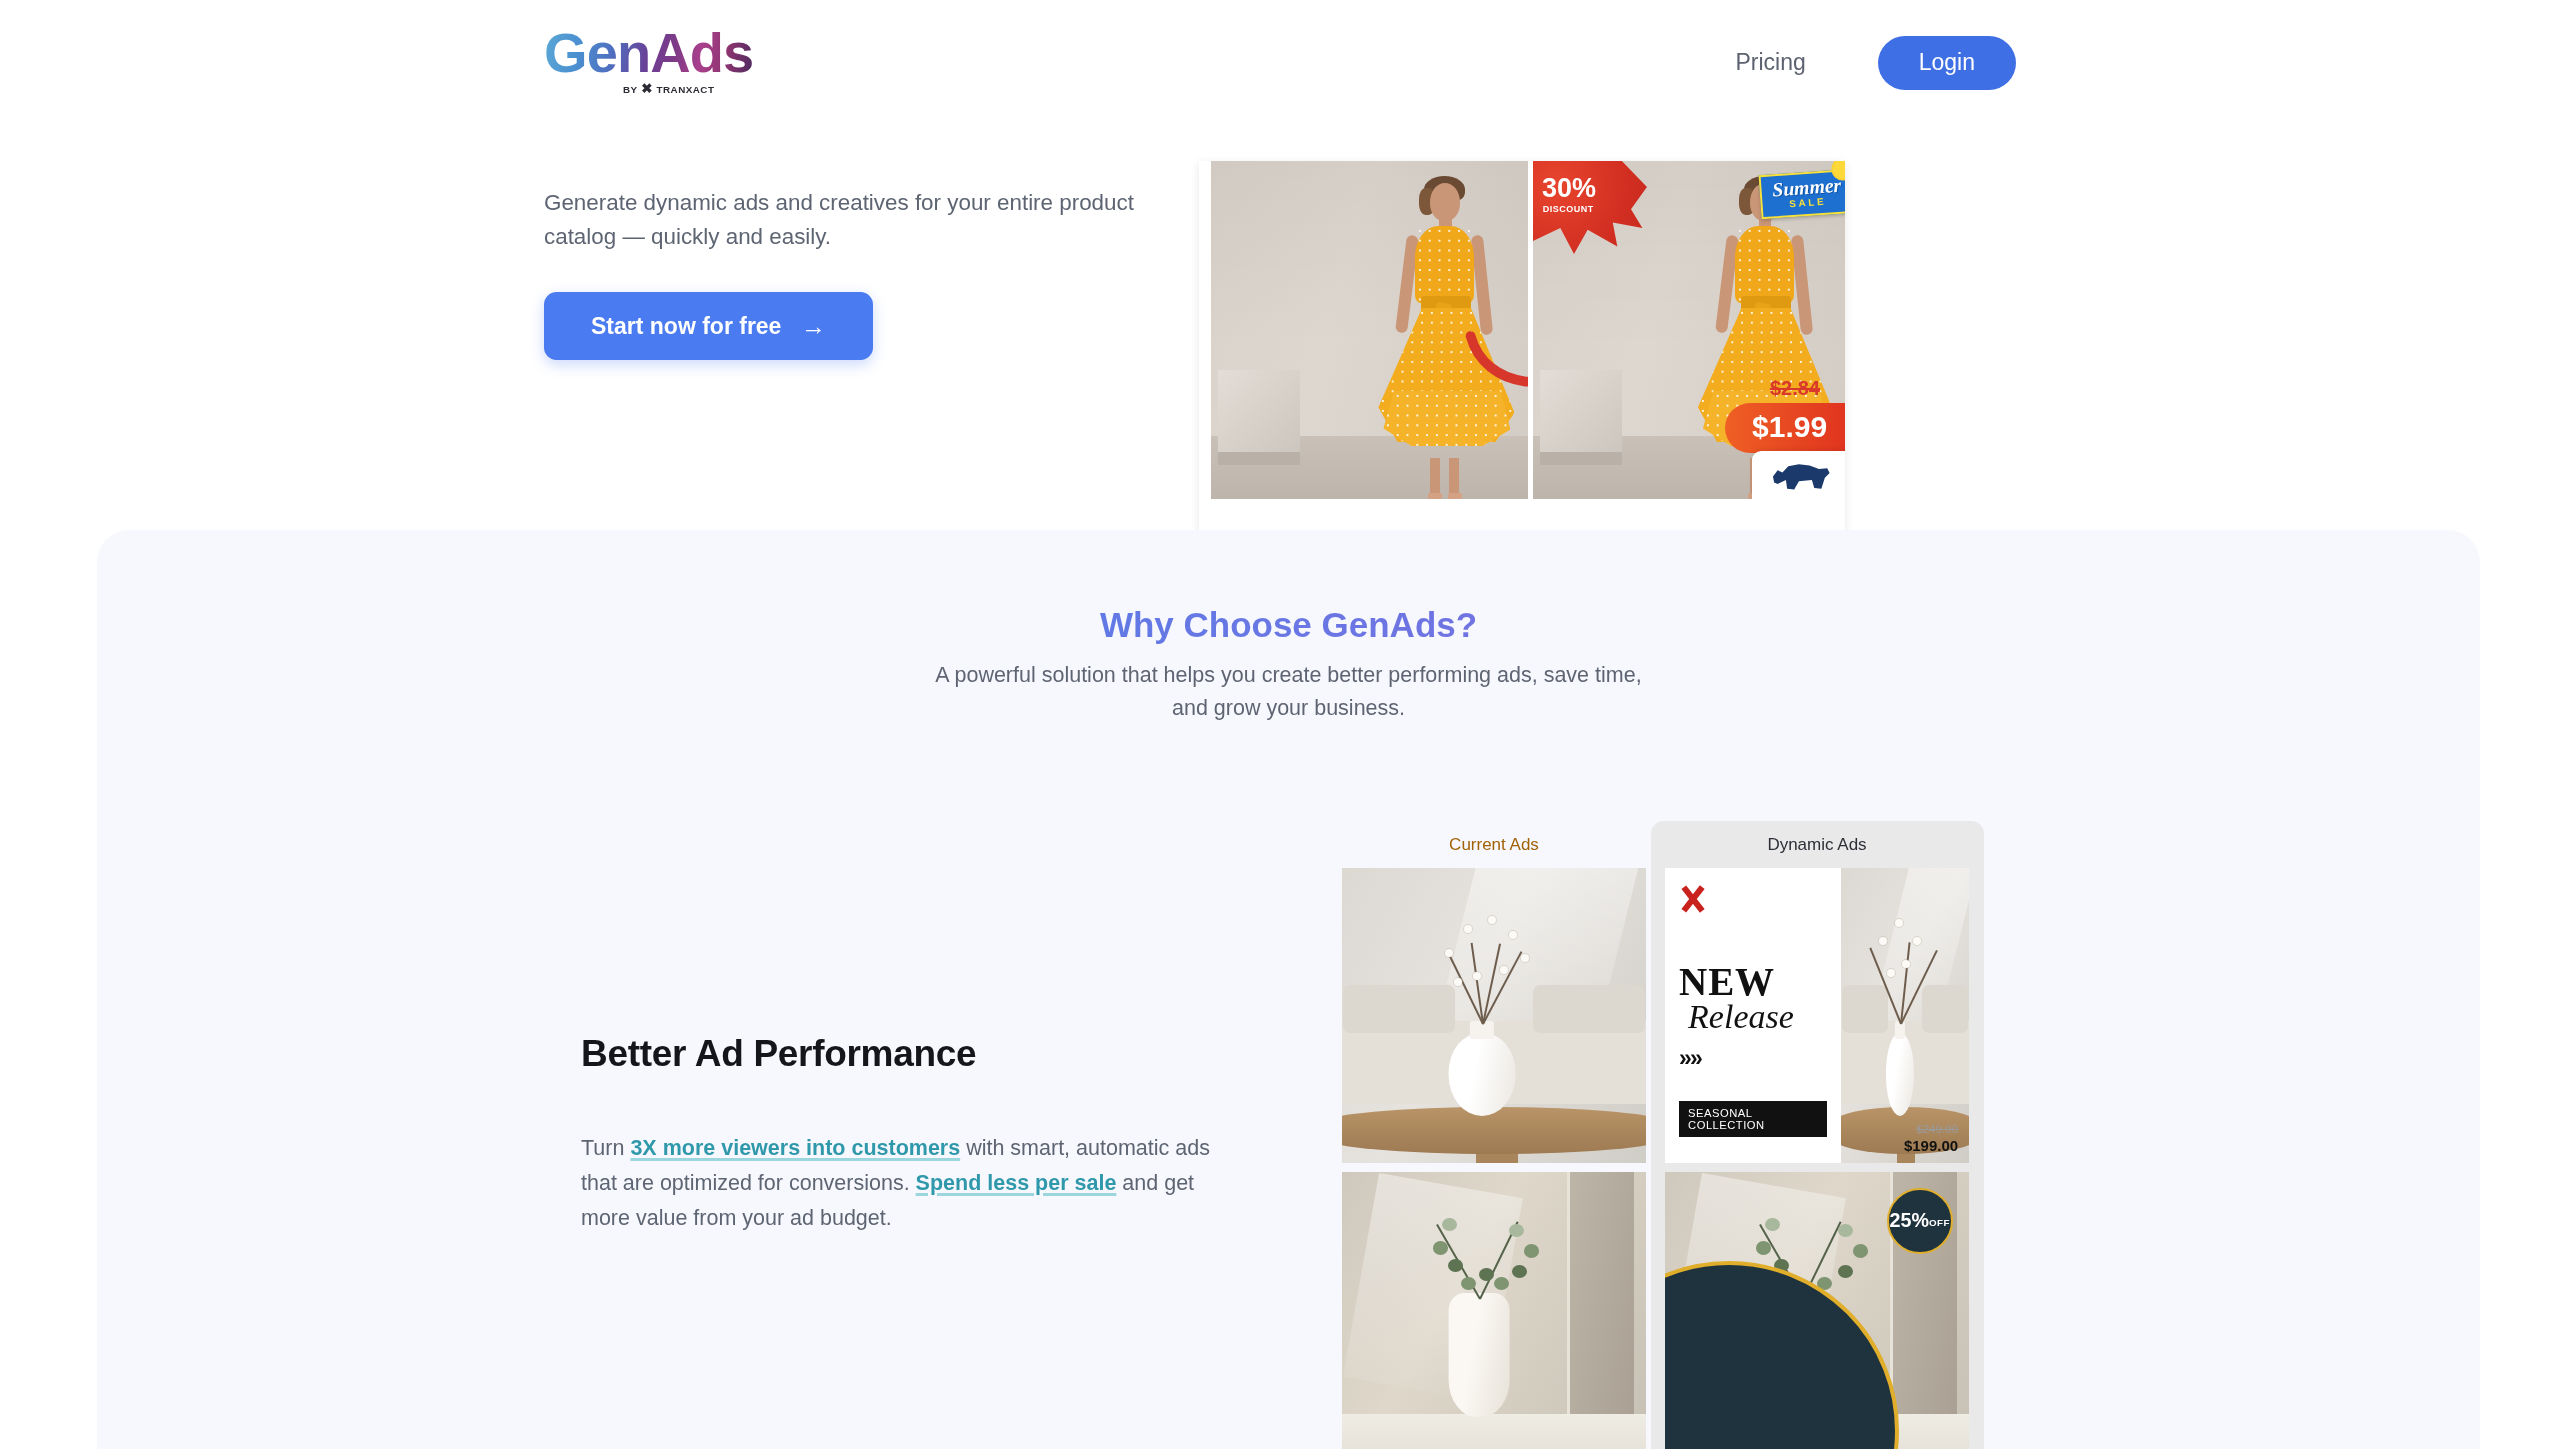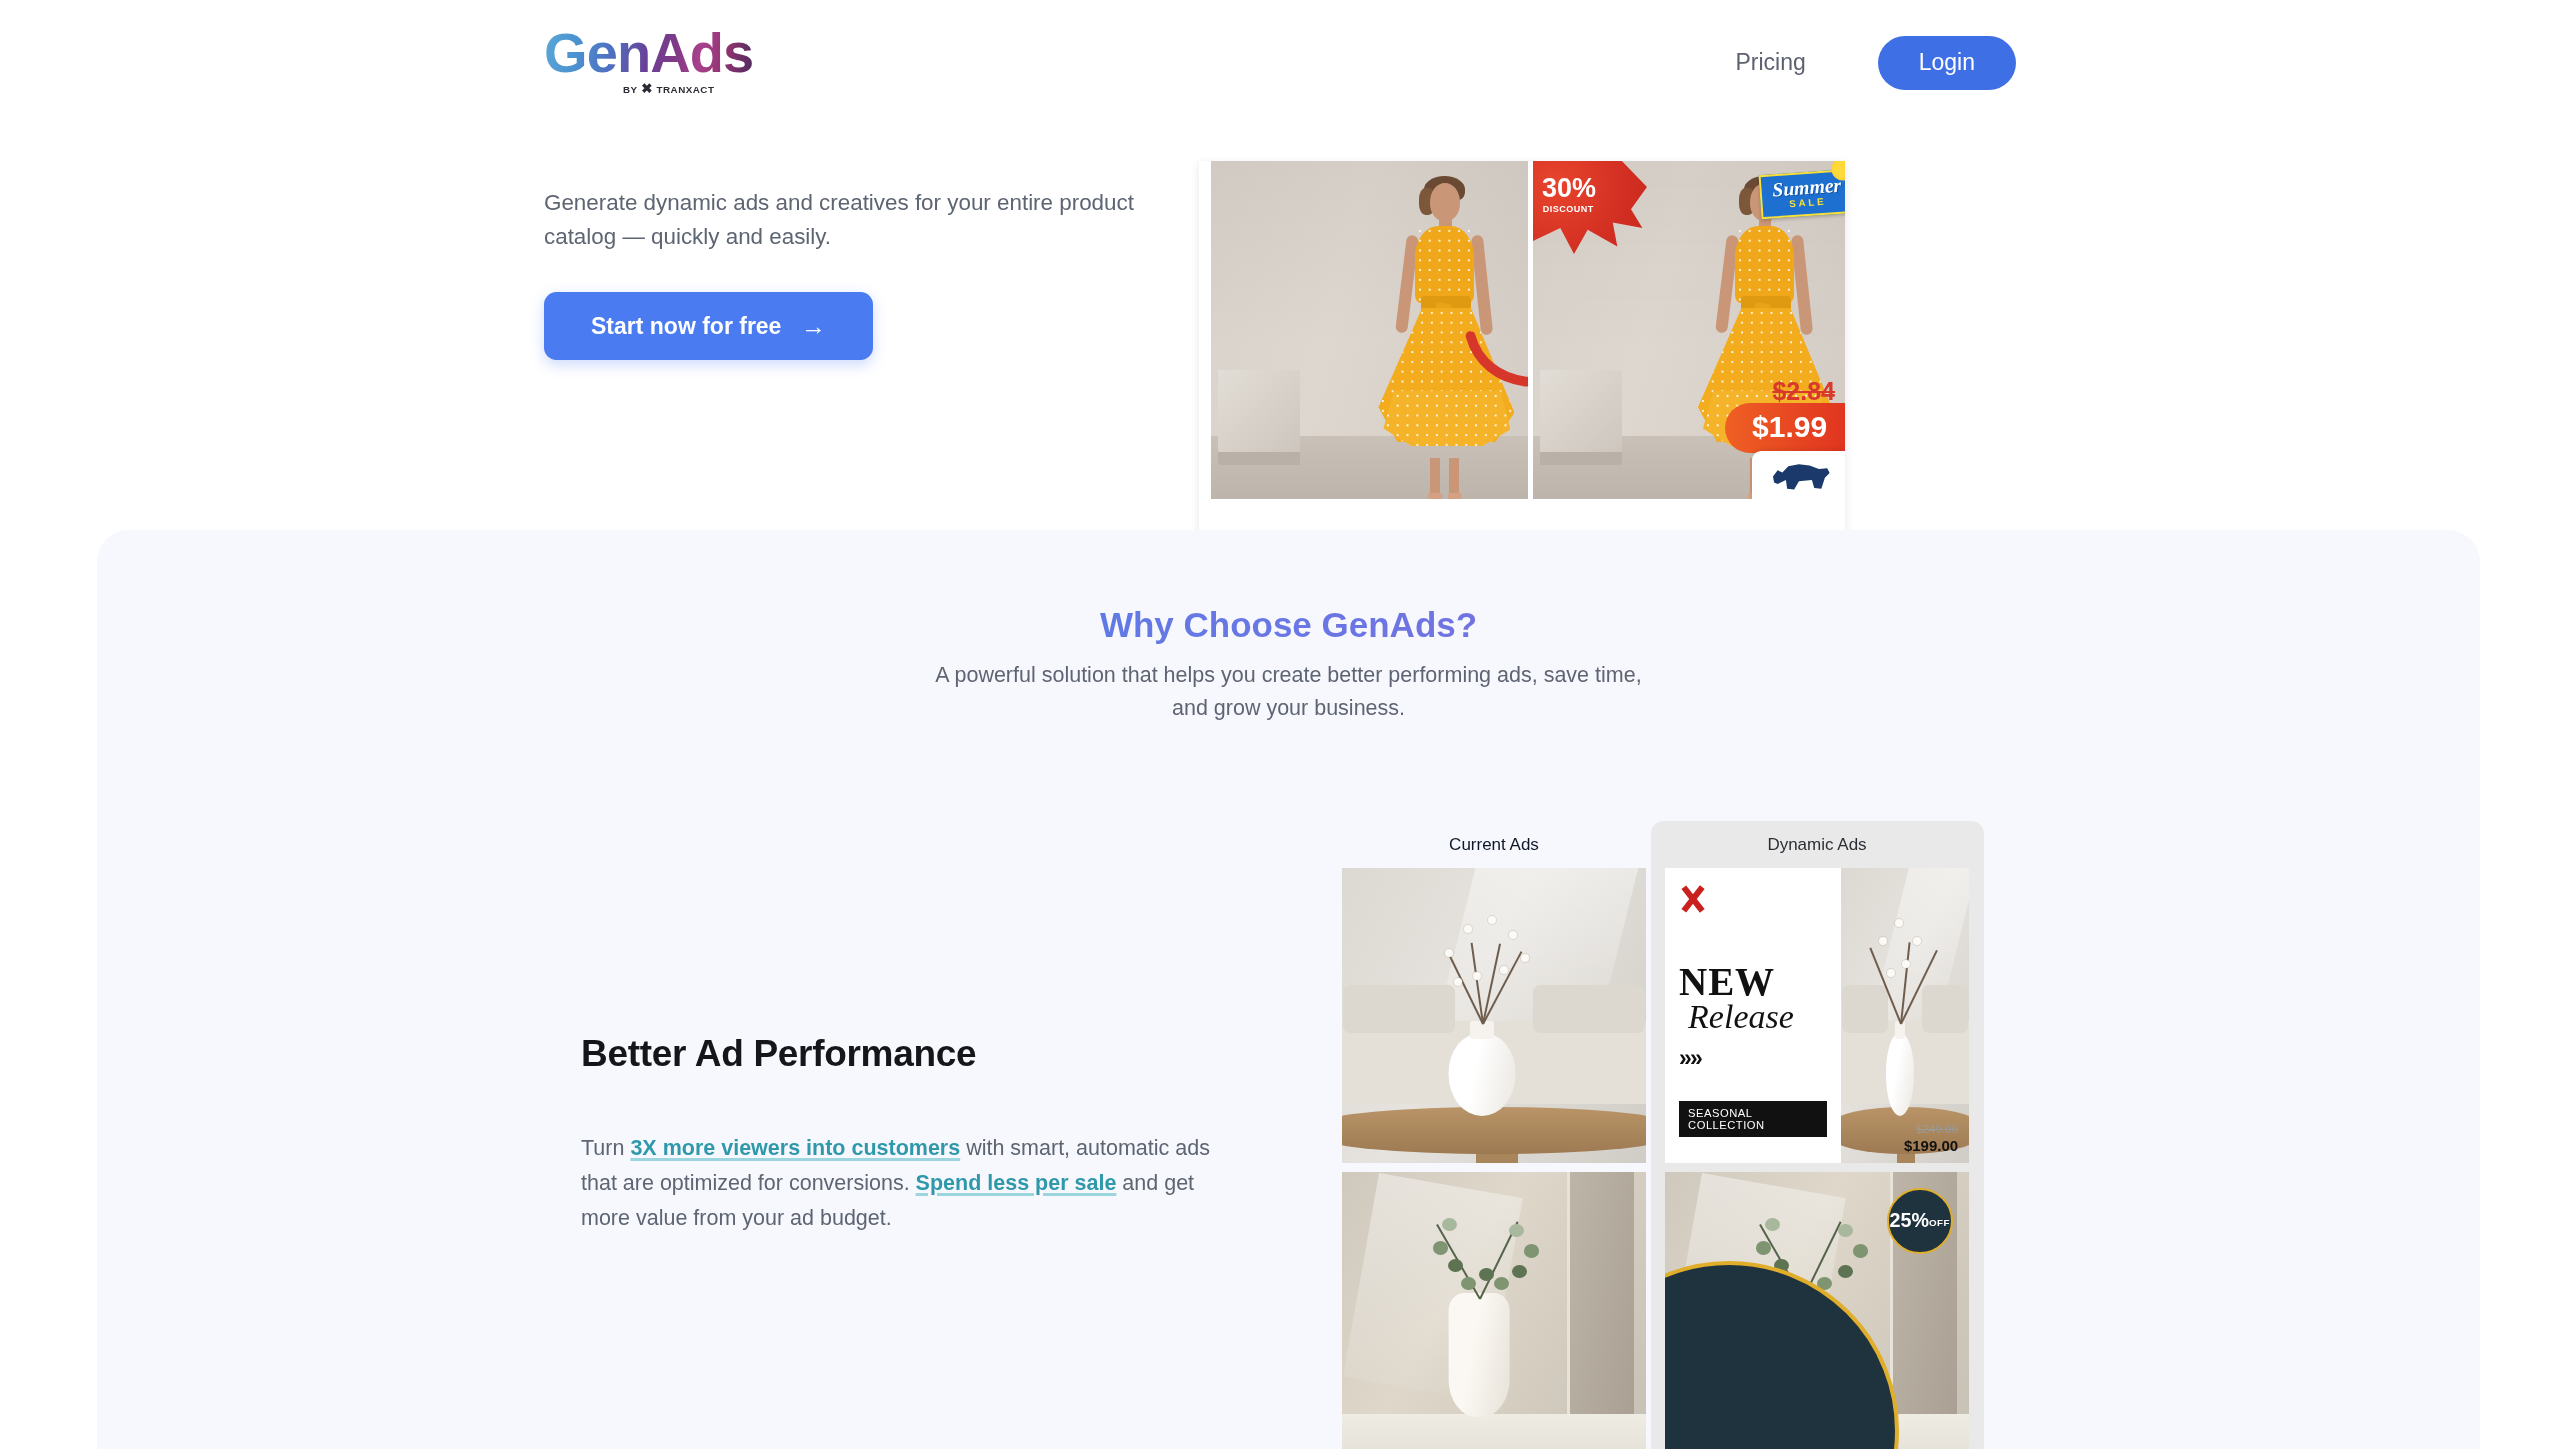--- a/index.html
+++ b/index.html
@@ -195,22 +195,22 @@
   .badge-summer .s1 {
     color:#fff; font-size:19.7px; font-weight:700; font-style:italic;
     font-family:"Liberation Serif", serif; line-height:1;
     text-shadow:0.9px 0.9px 0 #0d4f9e;
   }
   .badge-summer .s2 {
     color:#f7e03a; font-size:9.8px; font-weight:700; letter-spacing:2.7px;
     text-align:center; line-height:1.2;
   }
   .price-old {
-    position:absolute; right:10px; top:216px; z-index:5;
-    color:#d9392a; font-size:25px; font-weight:700;
+    position:absolute; right:25px; top:216px; z-index:5;
+    color:#d9392a; font-size:20px; font-weight:700;
     text-decoration:line-through; text-decoration-thickness:1.8px;
   }
   .price-new {
     position:absolute; right:-3.6px; top:242px; z-index:5;
     background:linear-gradient(92deg,#ef6024,#e0331f);
     color:#fff; font-size:30px; font-weight:700;
     padding:7.2px 21.5px 9px 27px; border-radius:27px 0 0 27px;
   }
   .brand-chip {
     position:absolute; right:-3.6px; bottom:-1.8px; z-index:5;
@@ -259,21 +259,21 @@
   }
 
   
   .compare {
     position:absolute; left:1342px; top:821px;
     display:flex; align-items:flex-start;
   }
   .col { width:304px; }
   .col-head {
     height:47px; display:flex; align-items:center; justify-content:center;
-    font-size:17px; color:#0f172a;
+    font-size:17px; color:#a16207;
   }
   .panel-current { width:304px; }
   .panel-dynamic {
     width:333px; margin-left:4.5px; padding:0 14.3px 14.3px;
     background:#e9e9e9; border-radius:12.5px 12.5px 0 0;
   }
   .panel-dynamic .col-head { color:#2c2f36; }
 
   .shot {
     width:304px; height:295px; position:relative; overflow:hidden;

